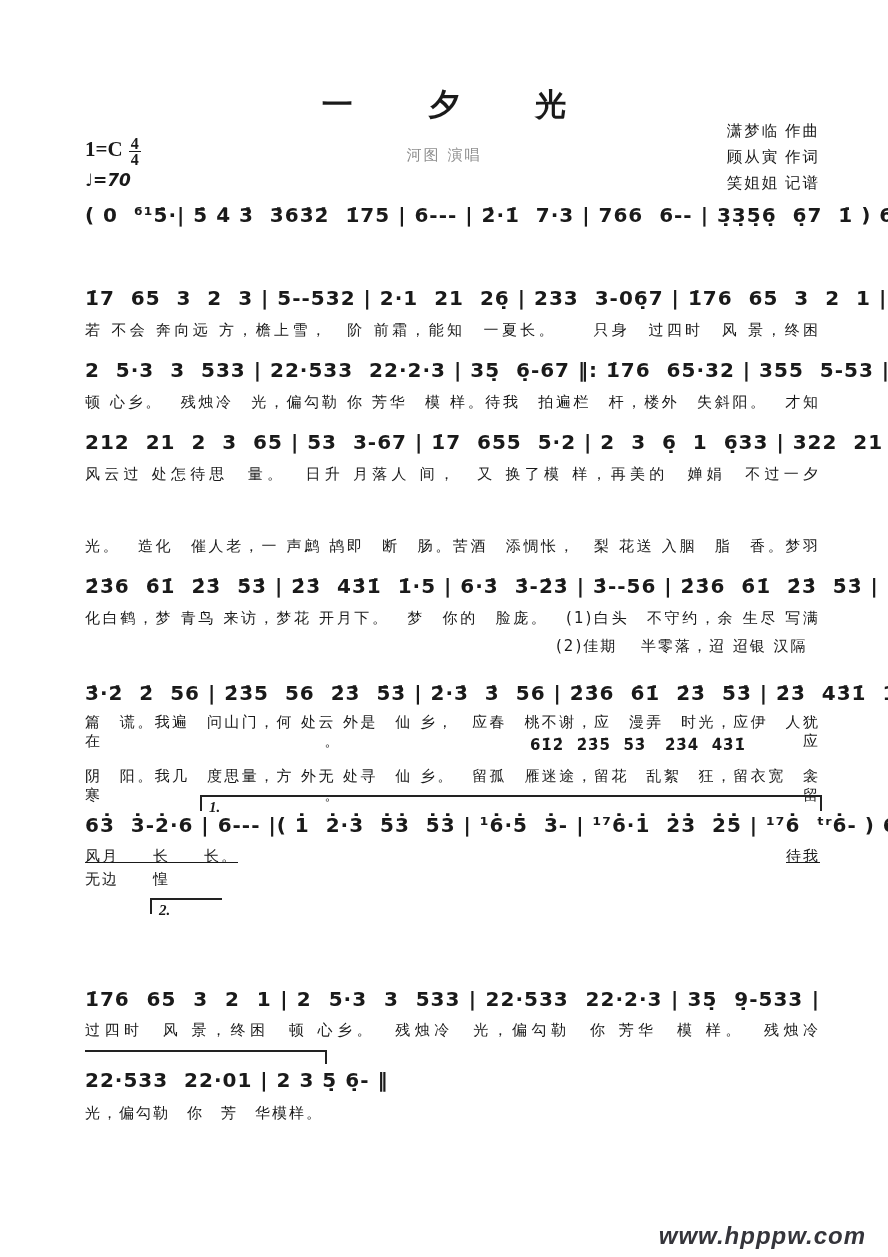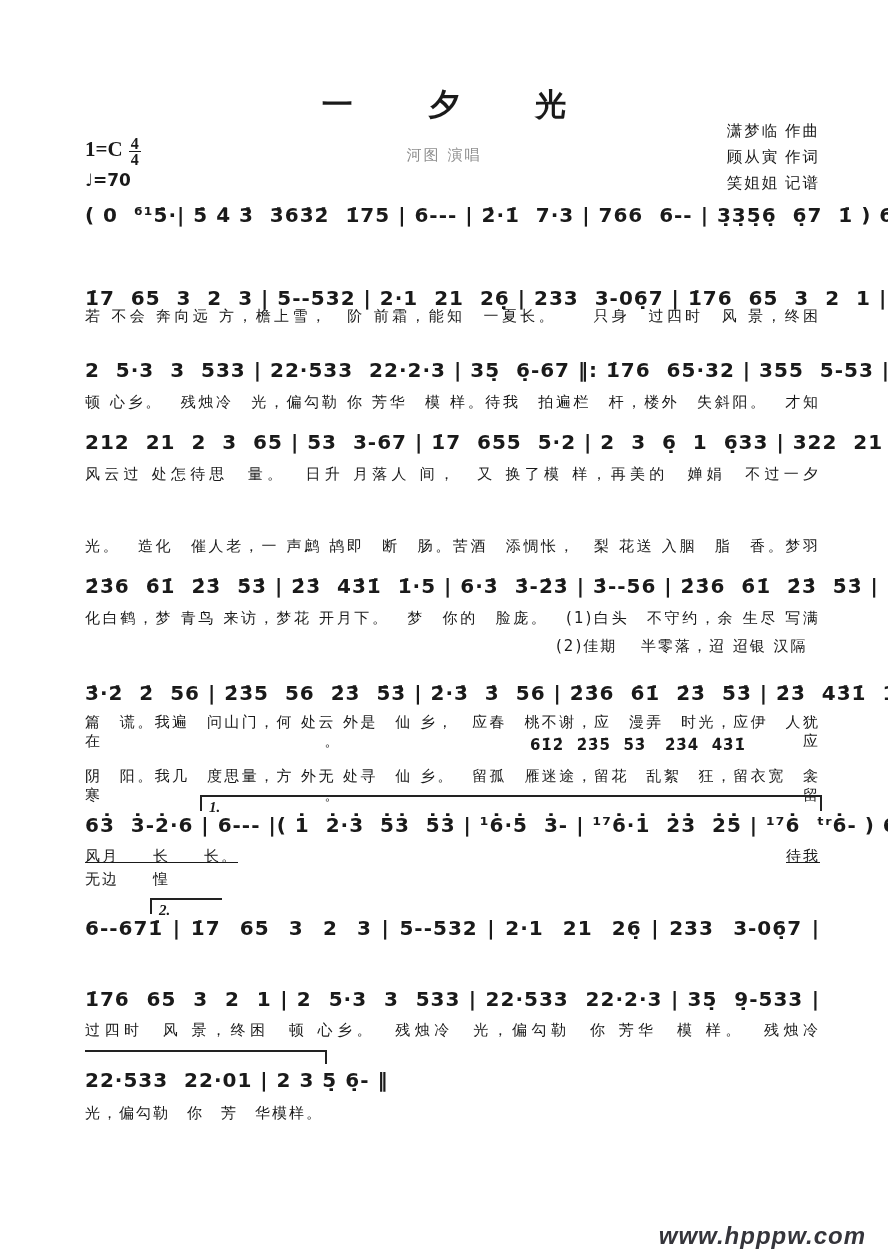--- a/index.html
+++ b/index.html
@@ -7,21 +7,21 @@
          font-family:"DejaVu Sans",sans-serif;color:#1a1a1a;}
   .abs{position:absolute;}
   .title{top:84px;left:0;width:888px;text-align:center;font-family:"Liberation Serif",serif;
          font-weight:bold;font-size:31px;letter-spacing:34px;text-indent:34px;}
   .subtitle{top:146px;left:0;width:888px;text-align:center;font-size:15px;color:#8f8f8f;letter-spacing:2px;}
   .keyline{top:136px;left:85px;font-weight:bold;font-size:21px;font-family:"Liberation Serif",serif;}
   .frac{display:inline-block;vertical-align:middle;text-align:center;font-size:16px;line-height:15px;
         font-weight:bold;margin-left:6px;}
   .frac .num{display:block;border-bottom:1.5px solid #1a1a1a;padding:0 2px;}
   .frac .den{display:block;padding:0 2px;}
-  .tempo{top:170px;left:85px;font-weight:bold;font-size:17px;}
+  .tempo{top:170px;left:85px;font-weight:bold;font-size:17px;font-style:italic;}
   .credits{top:118px;right:68px;width:170px;text-align:right;font-family:"Liberation Serif",serif;
            font-size:15.5px;line-height:26px;letter-spacing:2px;}
   .notation{left:85px;width:735px;font-weight:bold;font-size:20px;letter-spacing:1px;
             white-space:pre;text-align:justify;text-align-last:justify;}
   .notation.small{font-size:15px;margin-left:20px;}
   .lyric{left:85px;width:735px;font-size:15px;letter-spacing:2px;text-align:justify;text-align-last:justify;}
   .lyric.right{text-align:right;text-align-last:right;width:715px;}
   .lyric.leftonly{text-align:left;text-align-last:left;white-space:pre;}
   .lyric.flexrow{display:flex;justify-content:space-between;text-align:right;text-align-last:left;white-space:pre;text-decoration:underline;}
   .ossia{left:auto;right:142px;width:auto;text-align:left;text-align-last:left;white-space:pre;}
@@ -49,21 +49,21 @@
 
   <div class="abs credits">
     <div>潇梦临  作曲</div>
     <div>顾从寅  作词</div>
     <div>笑姐姐  记谱</div>
   </div>
 
   <div class="abs notation" style="top:203px">( 0  ⁶¹5̇·| 5̇ 4̇ 3̇  3̇63̇2̇  1̇75 | 6--- | 2̇·1̇  7·3 | 766  6-- | 3̣3̣5̣6̣  6̣7  1̇ ) 671̇ |</div>
 
   <div class="abs notation" style="top:286px">1̇7  65  3  2  3 | 5--532 | 2·1  21  26̣ | 233  3-06̣7 | 1̇76  65  3  2  1 |</div>
-  <div class="abs lyric" style="top:307px">若 不会 奔向远 方，檐上雪，　阶 前霜，能知　一夏长。　　只身　过四时　风 景，终困</div>
+  <div class="abs lyric" style="top:321px">若 不会 奔向远 方，檐上雪，　阶 前霜，能知　一夏长。　　只身　过四时　风 景，终困</div>
 
   <div class="abs notation" style="top:358px">2  5·3  3  533 | 22·533  22·2·3 | 35̣  6̣-67 ‖: 1̇76  65·32 | 355  5-53 |</div>
   <div class="abs lyric" style="top:393px">顿 心乡。　残烛冷　光，偏勾勒 你 芳华　模 样。待我　拍遍栏　杆，楼外　失斜阳。　才知</div>
 
   <div class="abs notation" style="top:430px">212  21  2  3  65 | 53  3-67 | 1̇7  655  5·2 | 2  3  6̣  1  6̣33 | 322  21  2  3  5 |</div>
   <div class="abs lyric" style="top:465px">风云过 处怎待思　量。　日升 月落人 间，　又 换了模 样，再美的　婵娟　不过一夕</div>
 
   <div class="abs lyric" style="top:537px">光。　造化　催人老，一 声鹧 鸪即　断　肠。苦酒　添惆怅，　梨 花送 入胭　脂　香。梦羽</div>
 
   <div class="abs notation" style="top:574px">2̇3̇6  6̇1̇  2̇3̇  5̇3̇ | 2̇3̇  43̇1̇  1̇·5 | 6·3̇  3̇-2̇3̇ | 3̇--56 | 2̇3̇6  6̇1̇  2̇3̇  5̇3̇ |</div>
@@ -78,21 +78,20 @@
 
   <div class="abs volta1"><span>1.</span></div>
   <div class="abs notation" style="top:813px">63̇  3̇-2̇·6 | 6--- |( 1̇  2̇·3̇  5̇3̇  5̇3̇ | ¹6̇·5̇  3̇- | ¹⁷6̇·1̇  2̇3̇  2̇5̇ | ¹⁷6̇  ᵗʳ6̇- ) 67 :‖</div>
   <div class="abs lyric flexrow" style="top:847px">
     <span>风月　　长　　长。</span>
     <span>待我</span>
   </div>
   <div class="abs lyric leftonly" style="top:870px">无边　　惶</div>
 
   <div class="abs volta2"><span>2.</span></div>
-  <div class="abs notation" style="top:916px">6--671̇ | 1̇7  65  3  2  3 | 5--532 | 2·1  21  26̣ | 233  3-06̣7 |</div>
 
   <div class="abs notation" style="top:987px">1̇76  65  3  2  1 | 2  5·3  3  533 | 22·533  22·2·3 | 35̣  9̣-533 |</div>
   <div class="abs lyric" style="top:1021px">过四时　风 景，终困　顿 心乡。　残烛冷　光，偏勾勒　你 芳华　模 样。　残烛冷</div>
 
   <div class="abs endbracket"></div>
   <div class="abs notation leftonly" style="top:1068px;width:255px;text-align:left;text-align-last:left">22·533  22·01 | 2 3 5̣ 6̣- ‖</div>
   <div class="abs lyric leftonly" style="top:1104px">光，偏勾勒　你　芳　华模样。</div>
 
   <div class="abs watermark">www.hpppw.com</div>
 

